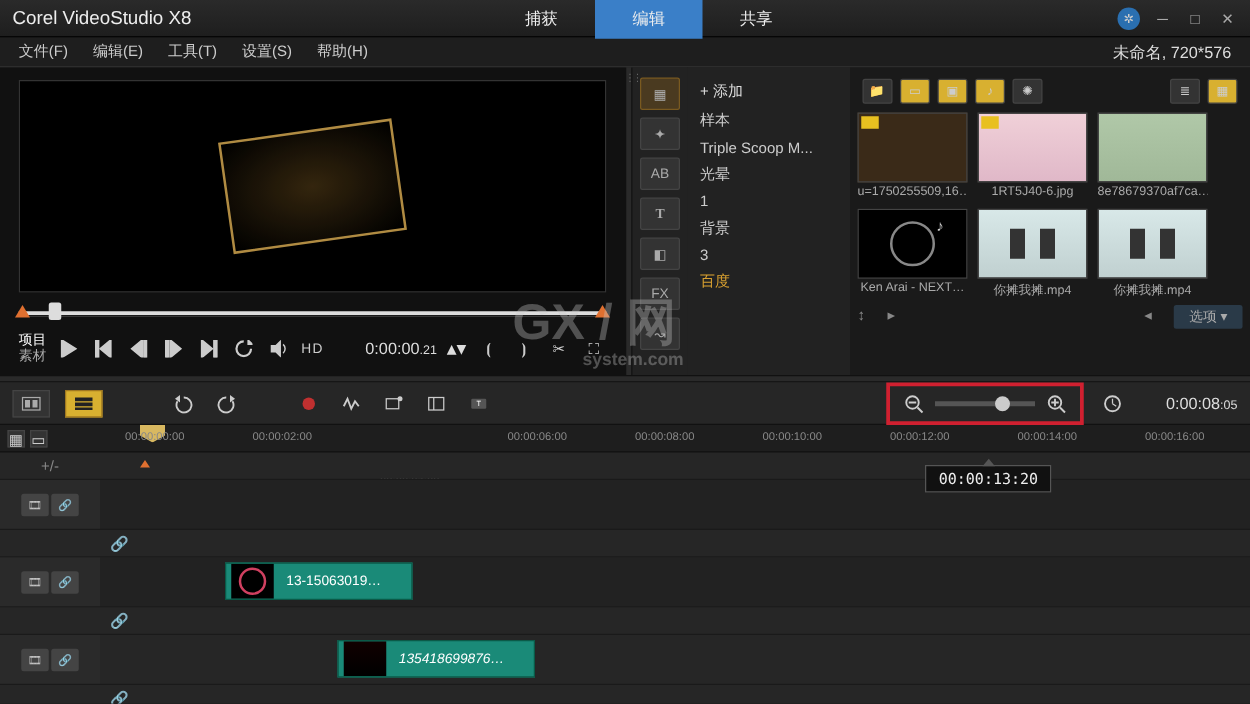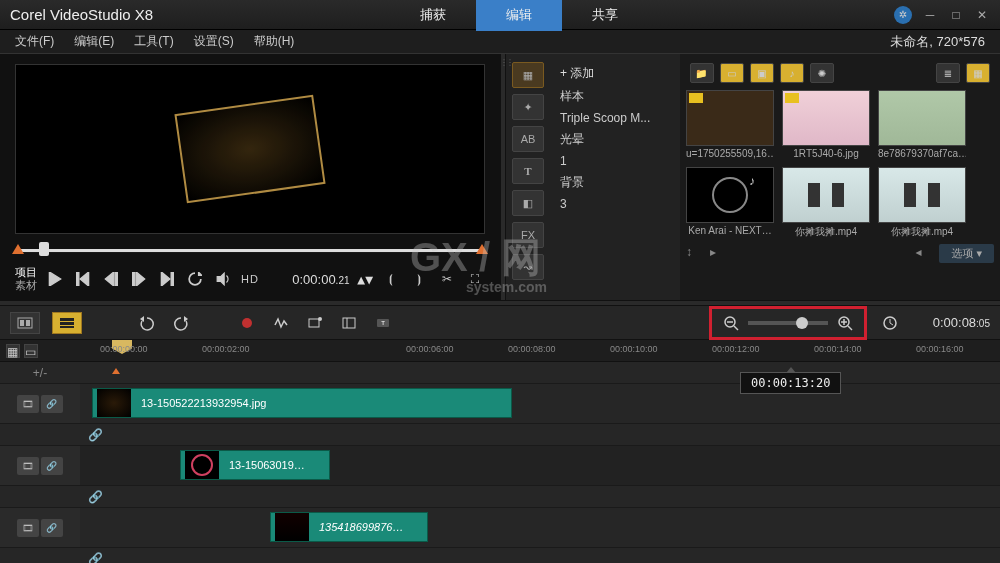--- a/index.html
+++ b/index.html
@@ -227,20 +227,21 @@
       <div class="lib-tab">↝</div>
     </div>
     <div class="lib-tree">
       <div class="row add">添加</div>
       <div class="row">样本</div>
       <div class="row">Triple Scoop M...</div>
       <div class="row">光晕</div>
       <div class="row">1</div>
       <div class="row">背景</div>
       <div class="row">3</div>
+      <div class="row sel">百度</div>
     </div>
     <div class="lib-thumbs">
       <div class="lib-tool">
         <div class="lib-toolbtn">📁</div>
         <div class="lib-toolbtn" style="background:#d8b030">▭</div>
         <div class="lib-toolbtn" style="background:#d8b030">▣</div>
         <div class="lib-toolbtn" style="background:#d8b030">♪</div>
         <div class="lib-toolbtn">✺</div>
         <div style="flex:1"></div>
         <div class="lib-toolbtn">≣</div>
@@ -413,26 +414,20 @@
         </div>
       <div class="lane">
           <div class="cardot" style="left:32px;top:6px"></div>
         </div>
     </div>
     <div class="track">
       <div class="head">
           <div class="tico">🎞</div>
           <div class="tico">🔗</div>
         </div>
-      <div class="lane">
-        <div class="clip" style="left:12px; width:420px;">
-          <div class="cthumb dark"></div>
-          <span class="ctxt">13-150522213932954.jpg</span>
-        </div>
-      </div>
     </div>
     <div class="track iconrow">
         <div class="head"></div>
         <div class="lane">
           <span class="smico">🔗</span>
         </div>
       </div>
     <div class="track alt">
       <div class="head">
           <div class="tico">🎞</div>

